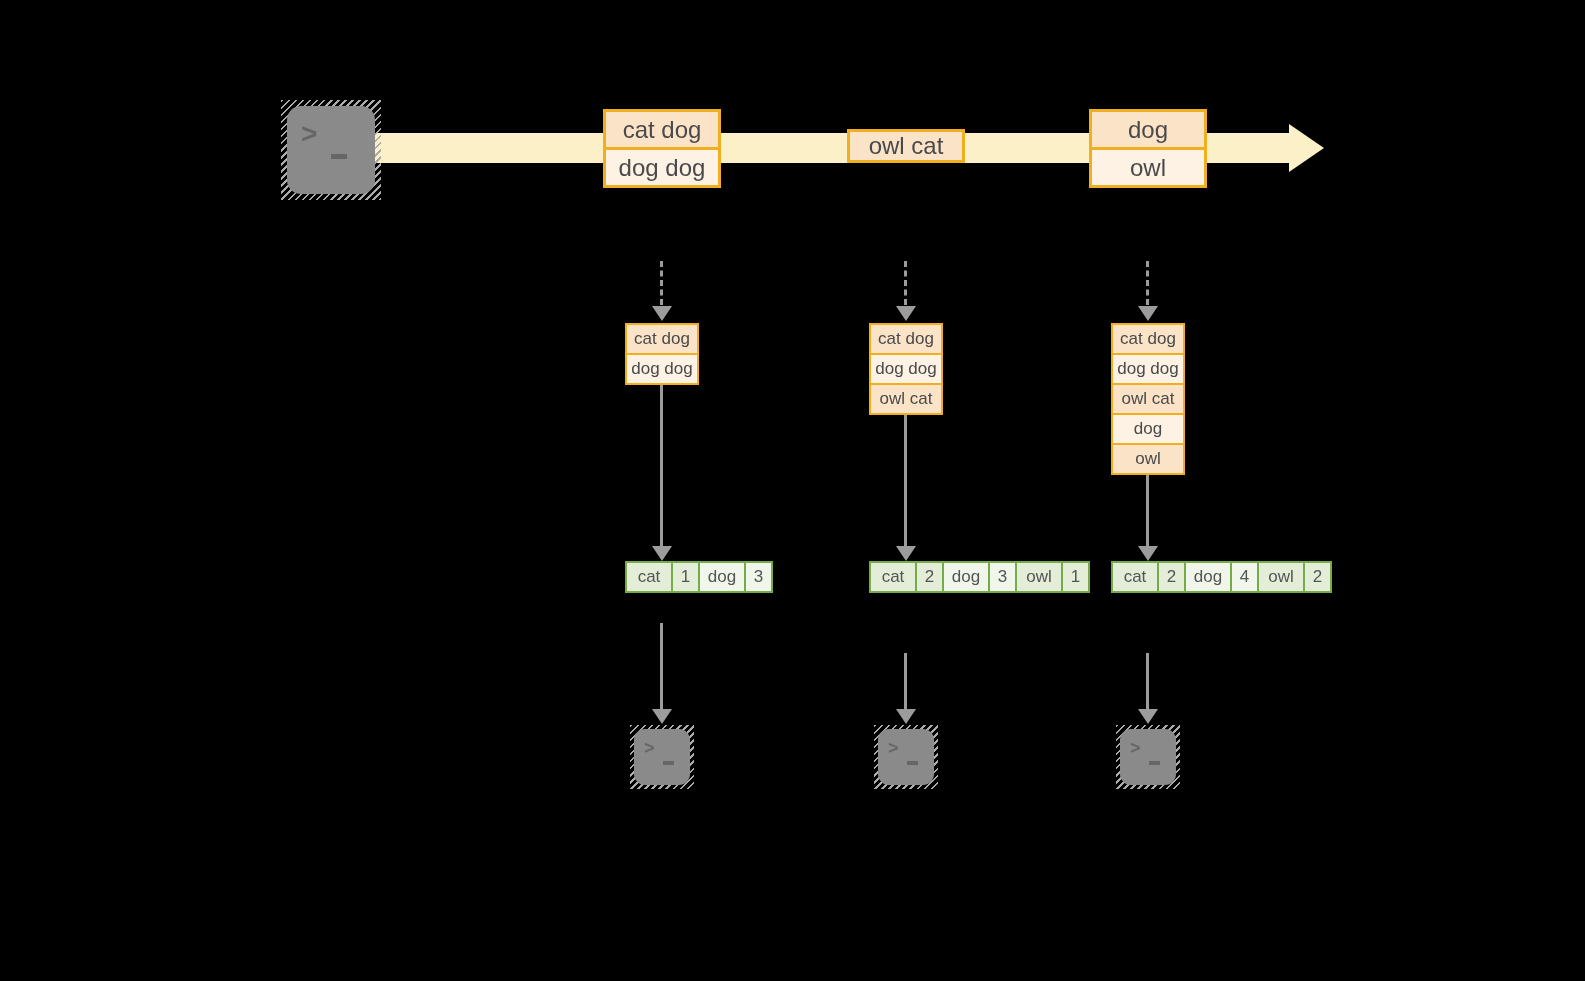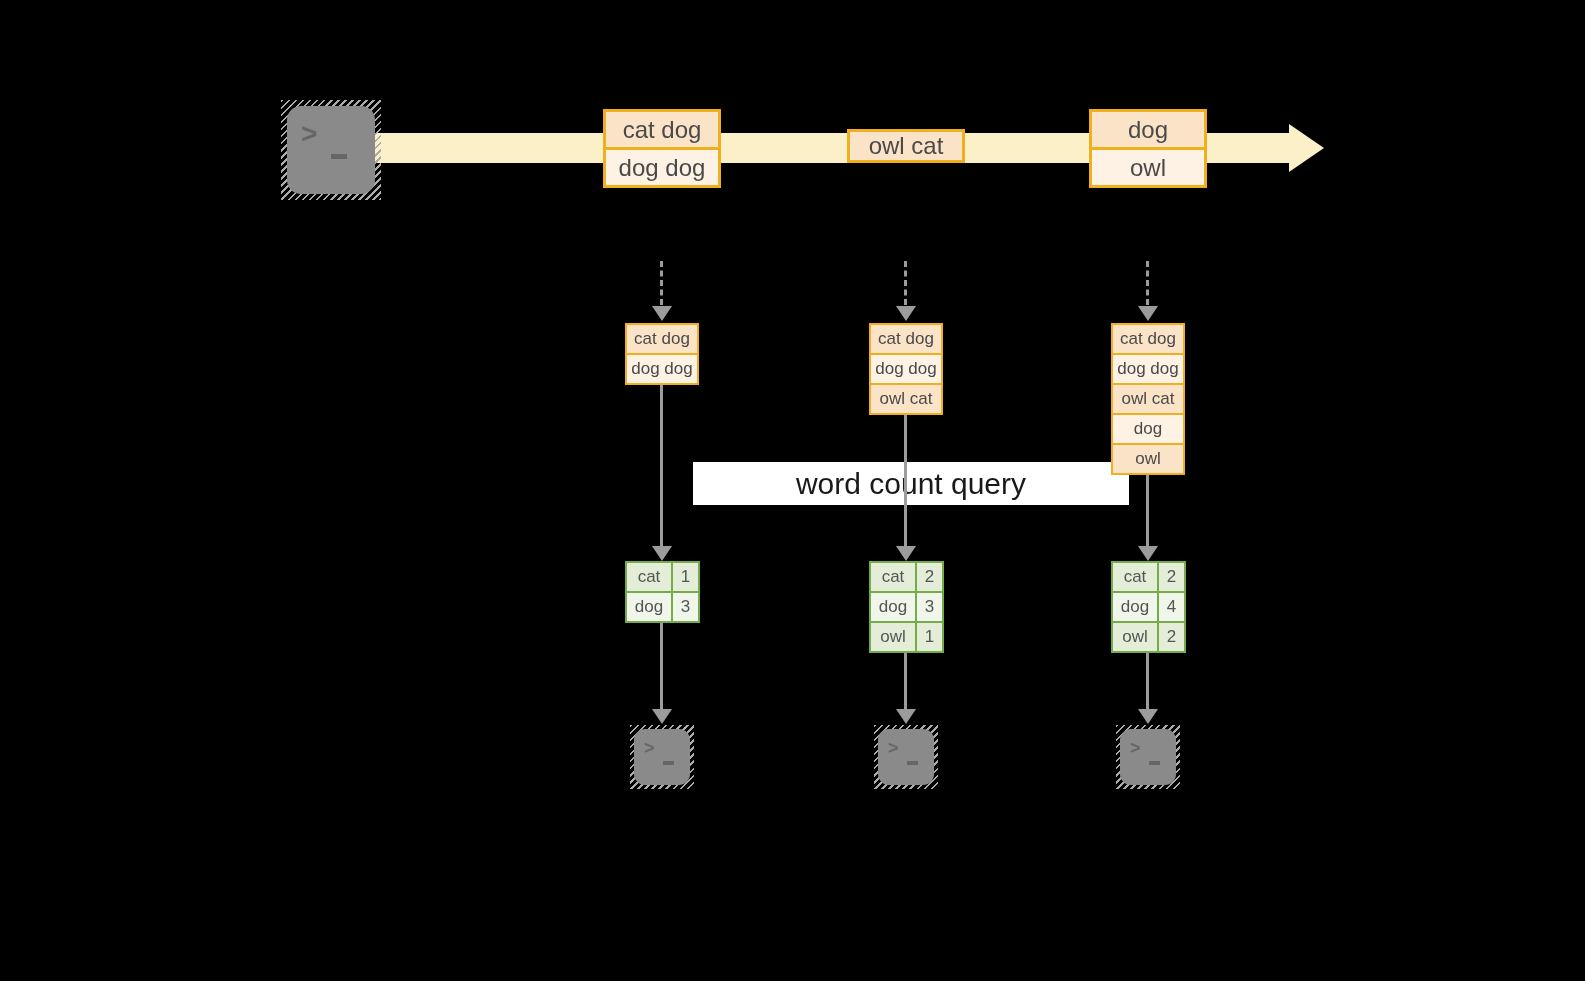--- a/index.html
+++ b/index.html
@@ -21,21 +21,21 @@
   .obox .row { background:#FBE3C8; color:#4a4a4a; display:flex;
           align-items:center; justify-content:center; }
   .obox .row.alt { background:#FDF2E4; }
   .ebox { width:112px; }
   .ebox .row { height:35px; font-size:24px; }
   .sbox { width:70px; border-width:2px; gap:2px; }
   .sbox .row { height:28px; font-size:17px; }
 
   
   .gtable { position:absolute; background:#76AB4A; border:2px solid #76AB4A;
-          display:flex; flex-direction:column; gap:2px; z-index:3; }
+          display:flex; flex-direction:row; gap:2px; z-index:3; }
   .gtable .grow { display:flex; gap:2px; }
   .gtable .cell { height:28px; display:flex; align-items:center;
           justify-content:center; font-size:17px; color:#555; background:#E3EDD8; }
   .gtable .gword { width:44px; }
   .gtable .gnum  { width:25px; }
   .gtable .grow.alt .cell { background:#F1F6EB; }
 
   
   .vdash { position:absolute; width:0; border-left:3px dashed #9c9c9c; z-index:2; }
   .vline { position:absolute; width:3px; background:#9c9c9c; z-index:2; }
@@ -107,21 +107,20 @@
     <div class="row">owl cat</div>
   </div>
   <div class="obox sbox" style="left:1111px; top:323px;">
     <div class="row">cat dog</div>
     <div class="row alt">dog dog</div>
     <div class="row">owl cat</div>
     <div class="row alt">dog</div>
     <div class="row">owl</div>
   </div>
 
-  <div class="query-band">word count query</div>
 
   <div class="vline" style="left:660px; top:385px; height:163px;"></div>
   <div class="vhead" style="left:652px; top:546px;"></div>
   <div class="vline" style="left:904px; top:415px; height:133px;"></div>
   <div class="vhead" style="left:896px; top:546px;"></div>
   <div class="vline" style="left:1146px; top:475px; height:73px;"></div>
   <div class="vhead" style="left:1138px; top:546px;"></div>
 
   <div class="gtable" style="left:625px; top:561px;">
     <div class="grow">

